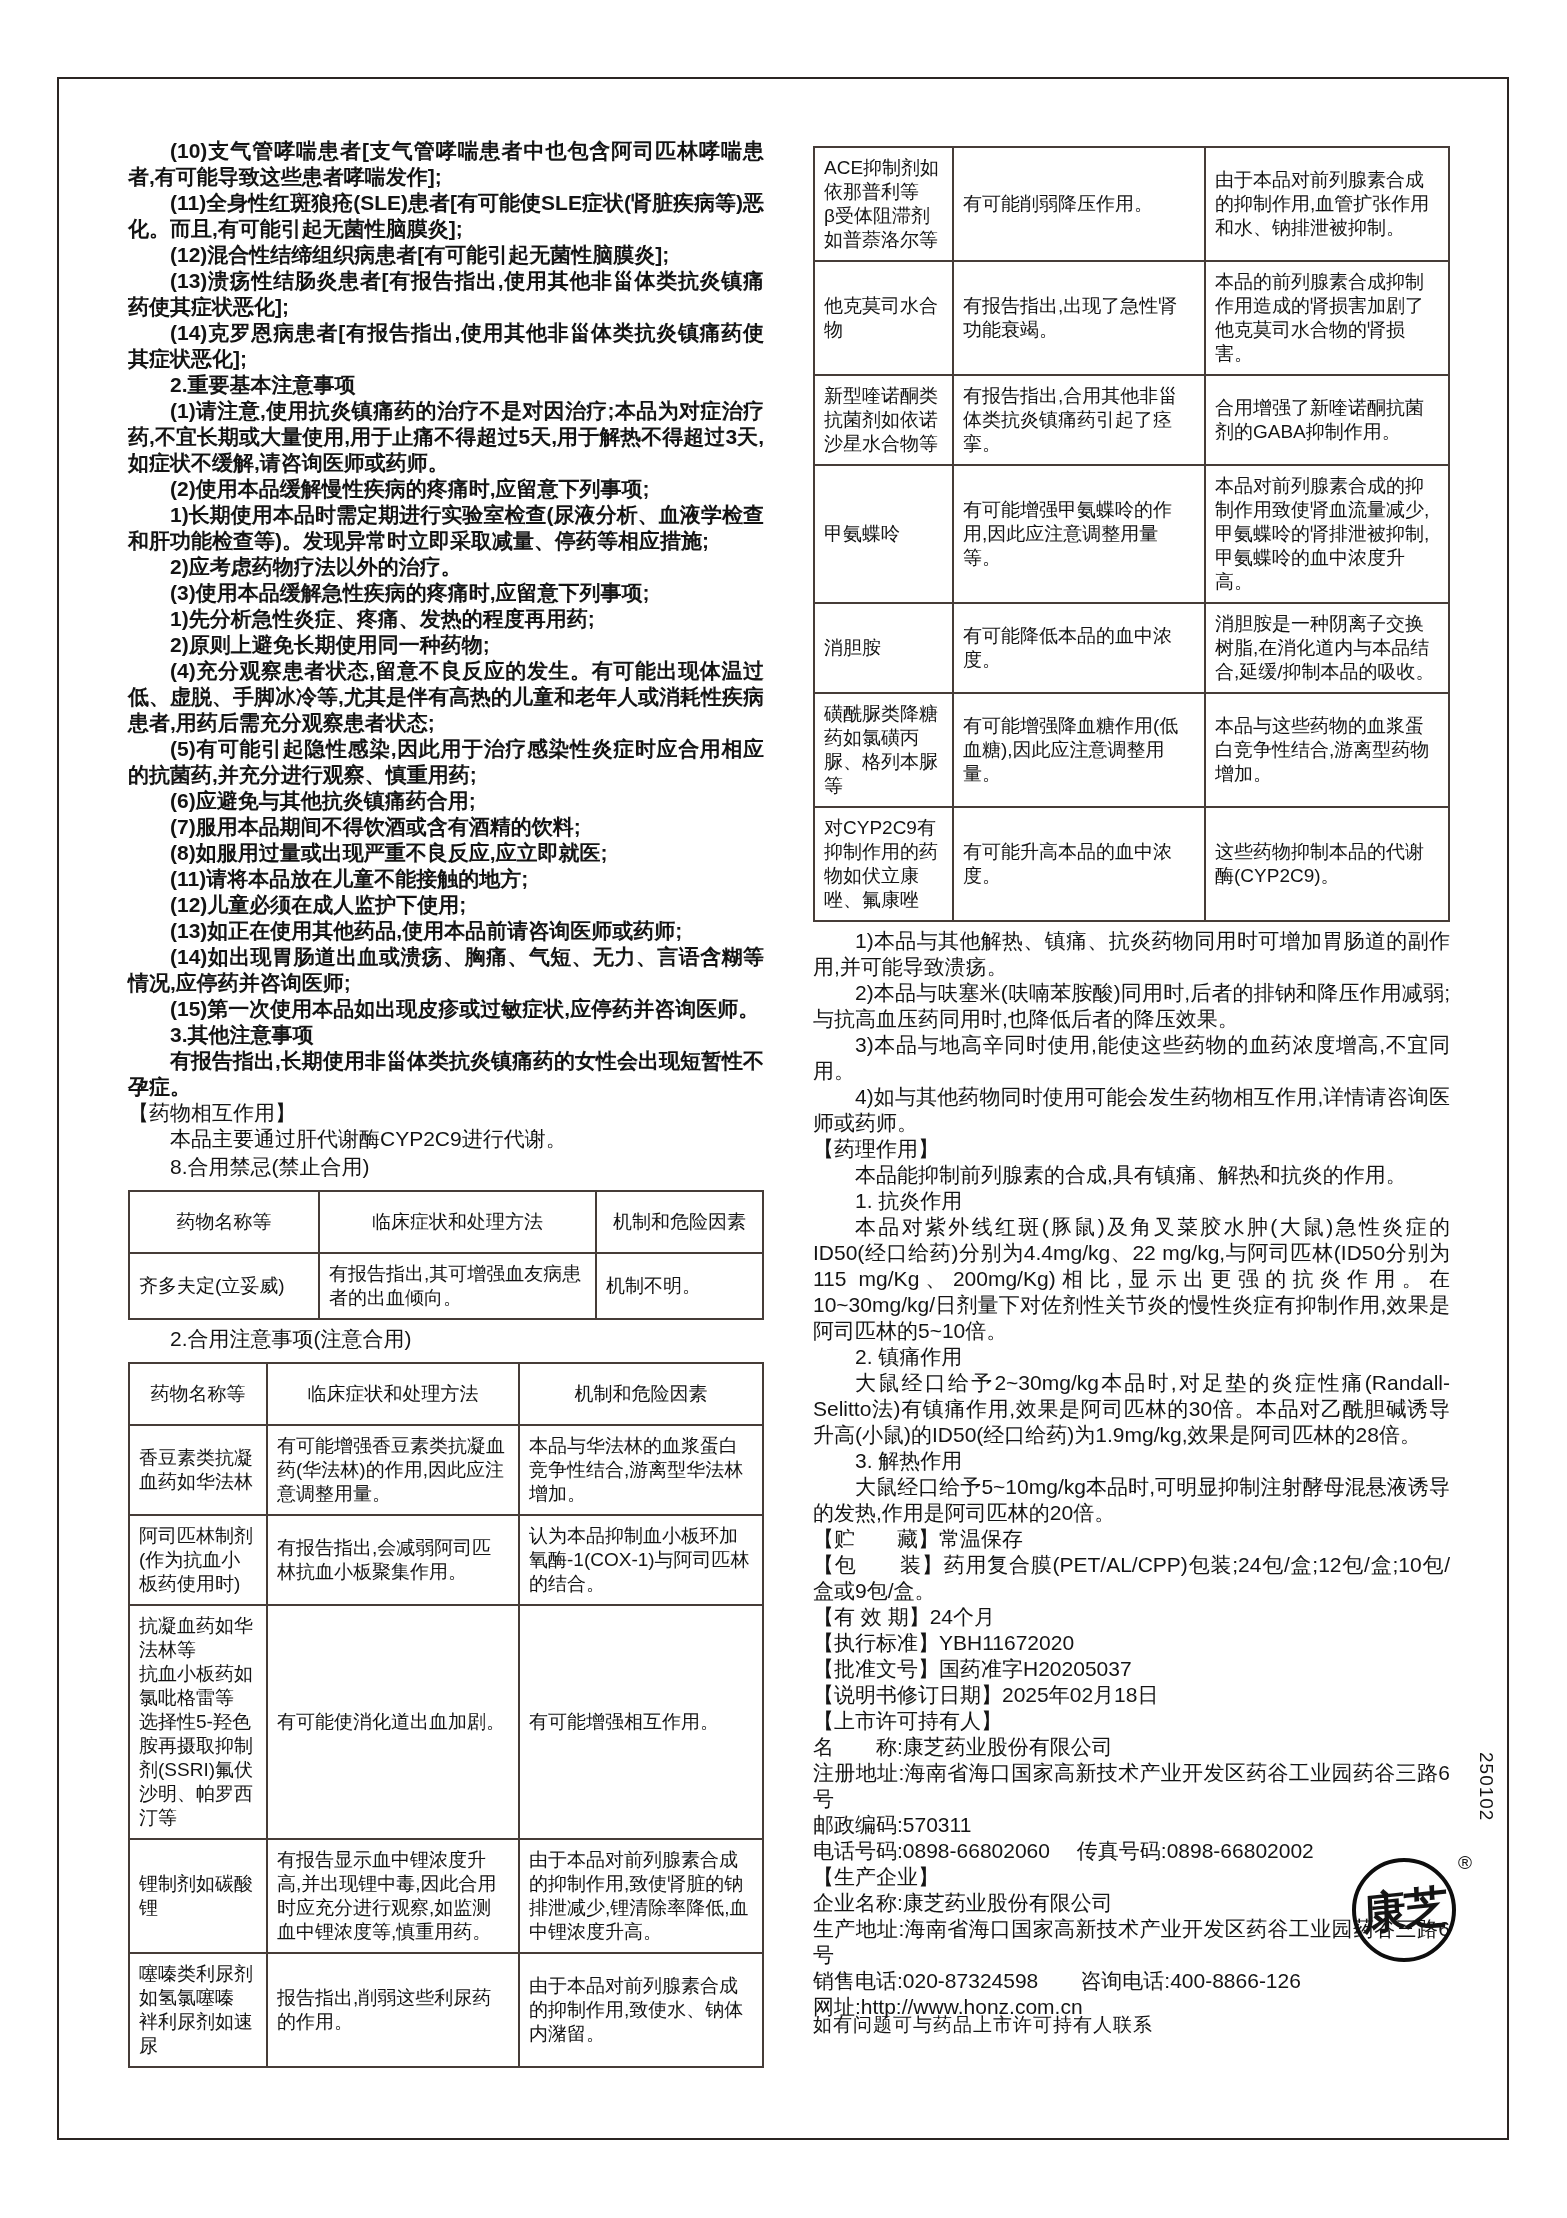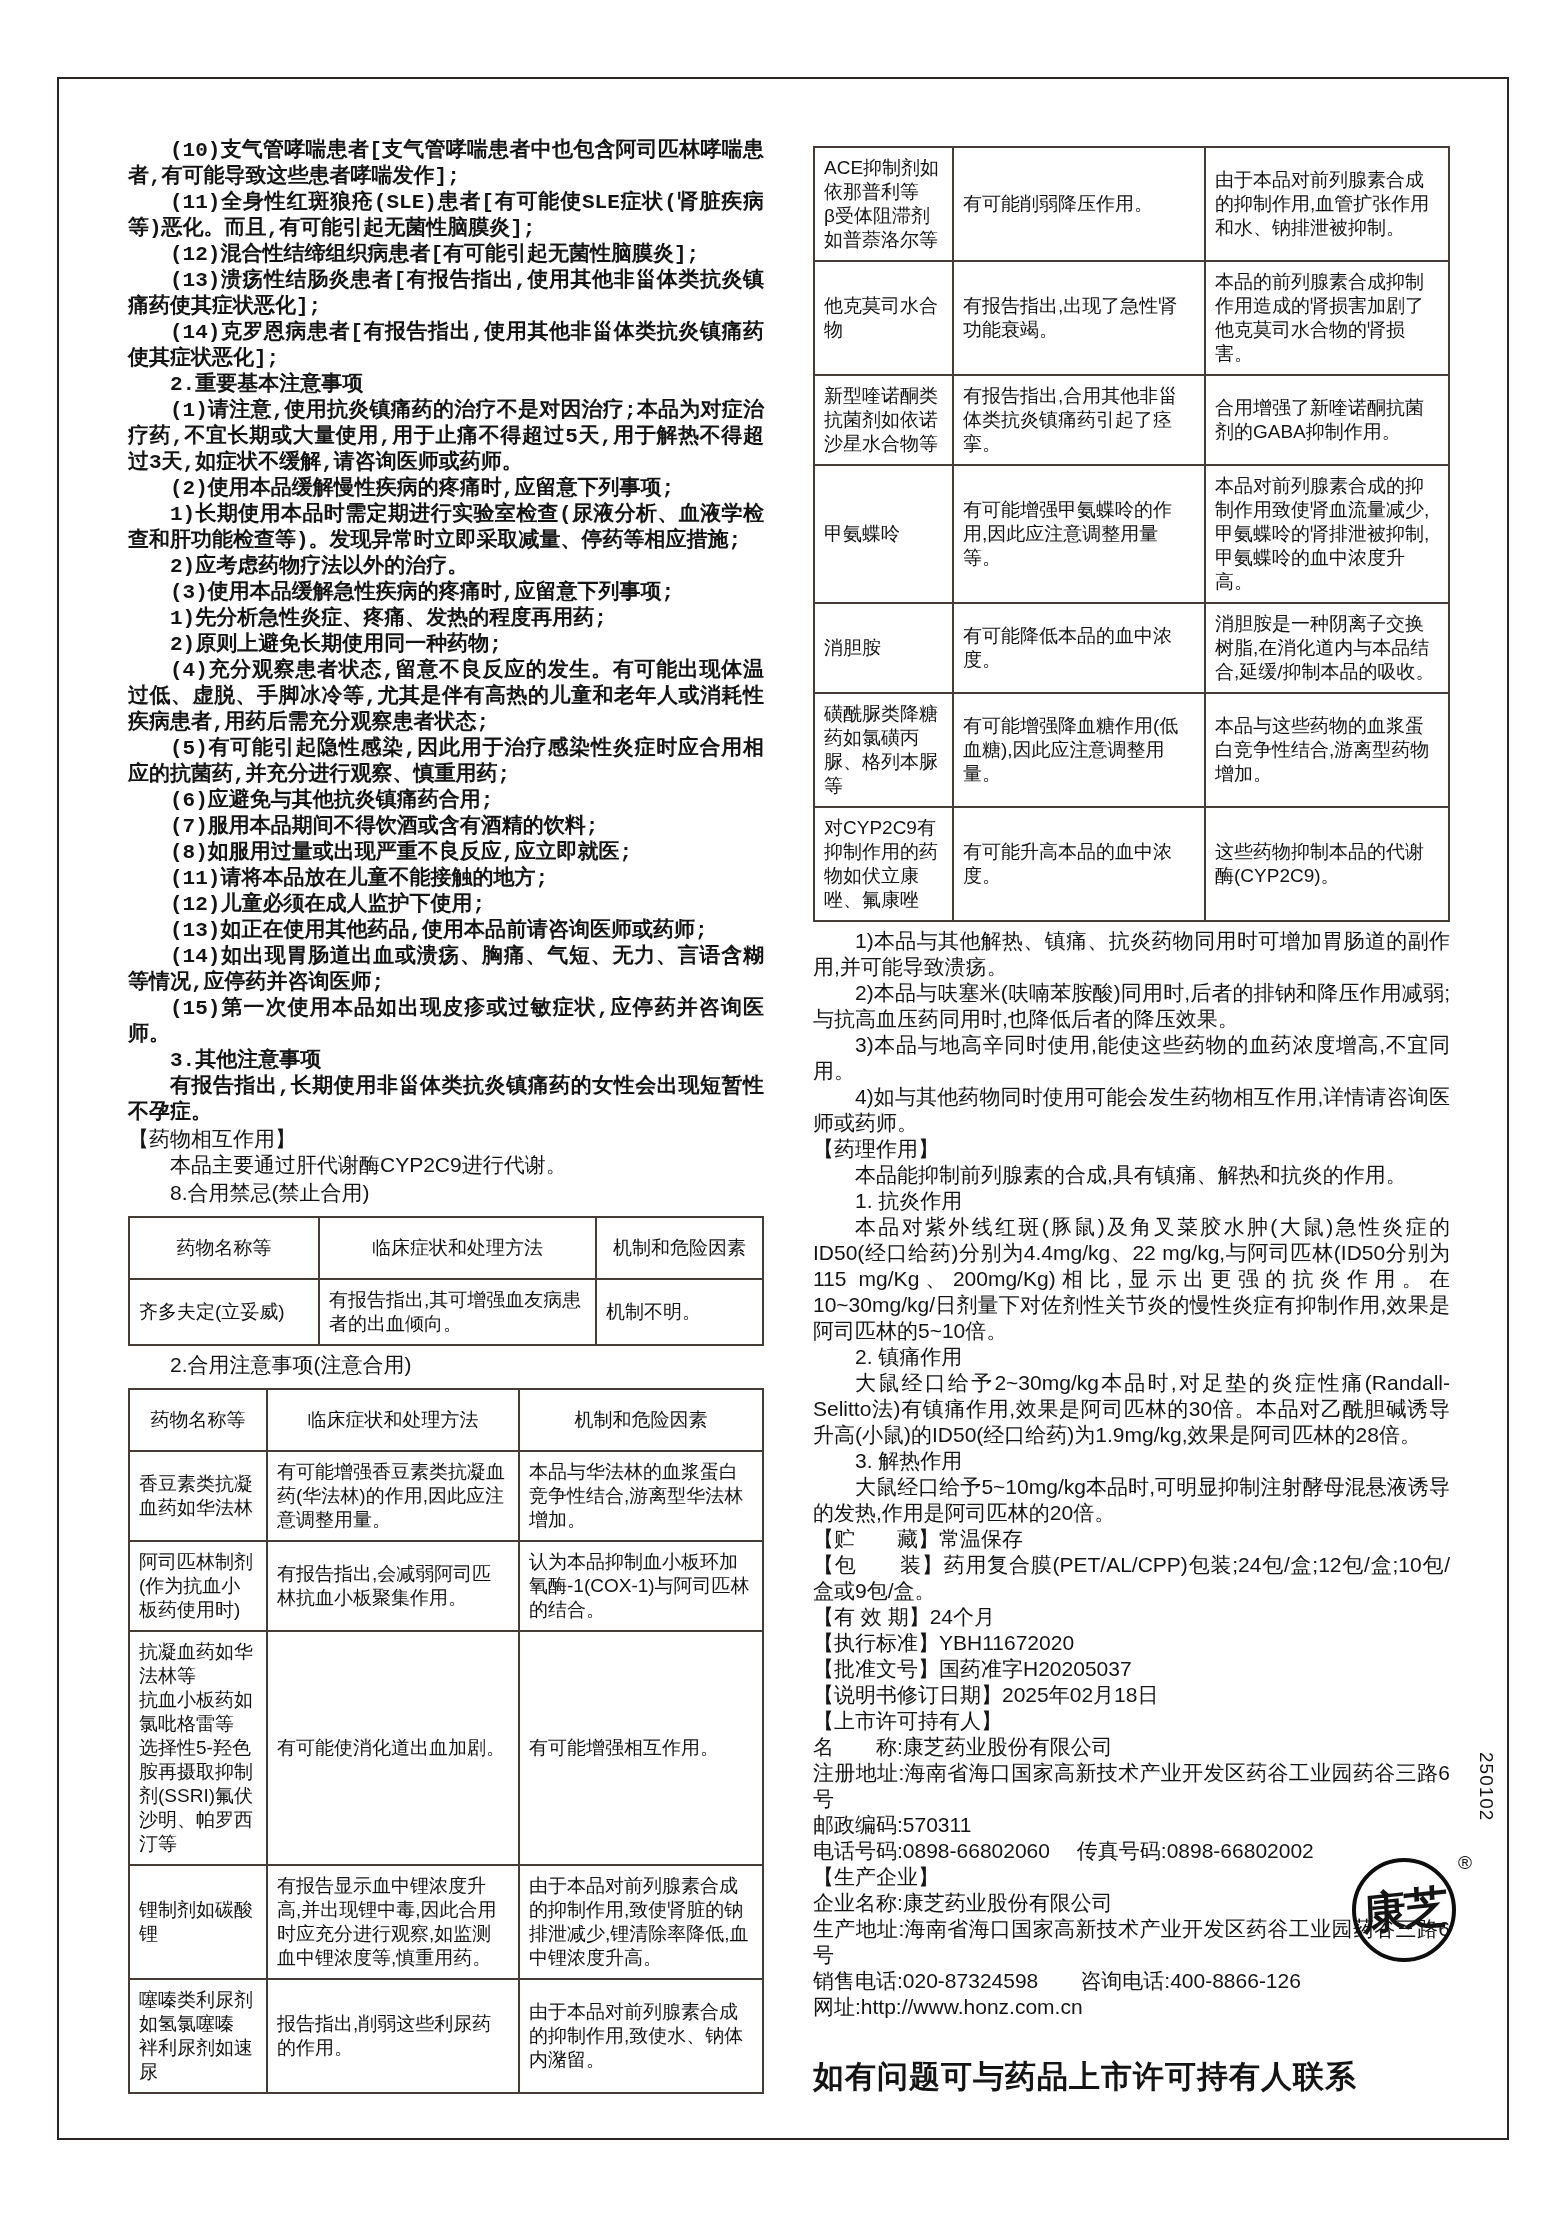--- a/index.html
+++ b/index.html
@@ -19,21 +19,21 @@
   .col-left{left:128px;top:138px;width:636px;}
   .col-right{left:813px;top:146px;width:637px;}
   .para{
     margin:0;padding:0;
     font-size:21px;line-height:26px;
     text-align:justify;
     white-space:pre-line;
   }
   .ind{text-indent:2em;}
   .flush{text-indent:0;}
-  .bold-block .para{font-weight:700;font-family:Liberation Mono, monospace;}
+  .bold-block .para{font-weight:700;}
   .sec-title{margin:2px 0 2px 0;}
   table{
     border-collapse:collapse;width:100%;
     table-layout:fixed;
     margin:10px 0 6px 0;
   }
   th,td{
     border:2px solid #463c38;
     font-size:19px;line-height:24px;
     padding:8px 9px;
@@ -42,21 +42,21 @@
     white-space:pre-line;
     word-break:break-word;
   }
   th{text-align:center;font-weight:400;padding:18px 4px;}
   .t1 col.c1{width:190px;} .t1 col.c2{width:277px;}
   .t2 col.c1{width:138px;} .t2 col.c2{width:252px;}
   .t3 col.c1{width:139px;} .t3 col.c2{width:252px;}
   .t3{margin-top:0;border-radius:30px;}
   .contact-note{
     position:absolute;left:813px;top:2012px;width:640px;
-    font-size:31px;font-weight:700;letter-spacing:1px;margin-top:44px;
+    font-size:19px;font-weight:400;letter-spacing:1px;
   }
   .logo{
     position:absolute;left:1352px;top:1852px;width:120px;height:120px;
   }
   .logo-circle{
     position:absolute;left:0;top:6px;width:104px;height:104px;
     border:4px solid #0e0e0e;border-radius:50%;
     display:flex;align-items:center;justify-content:center;
     box-sizing:border-box;
   }

